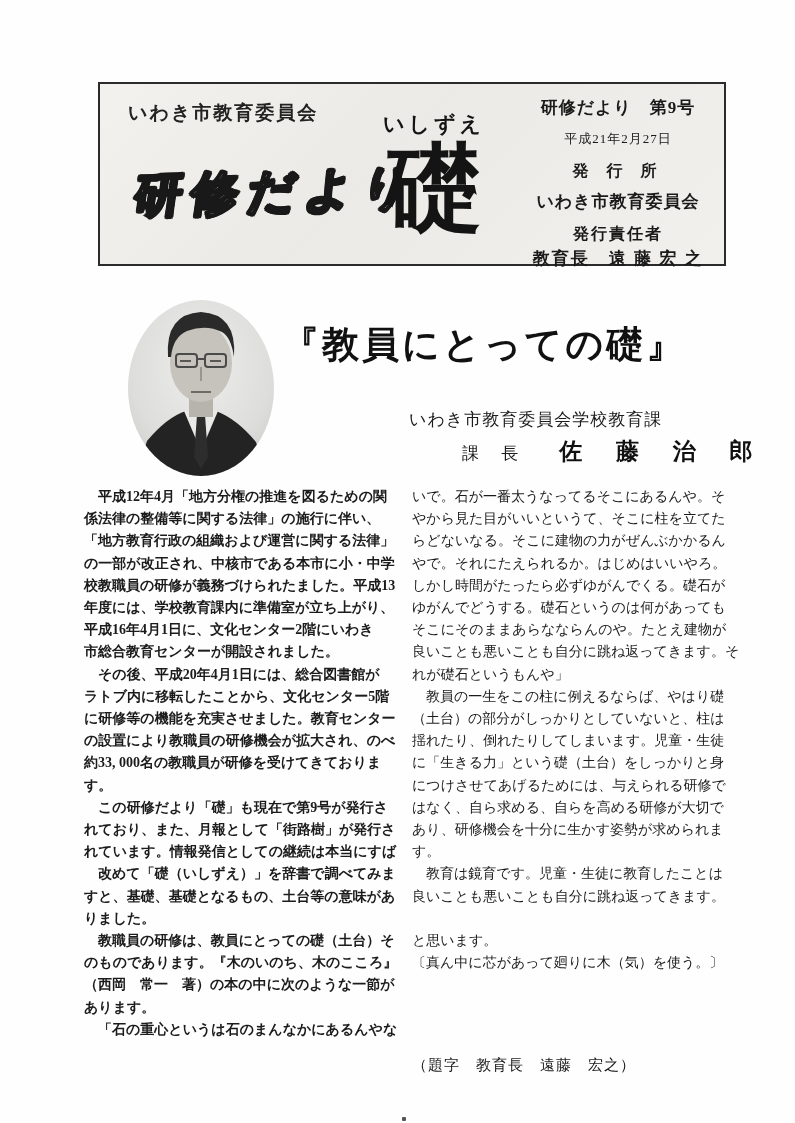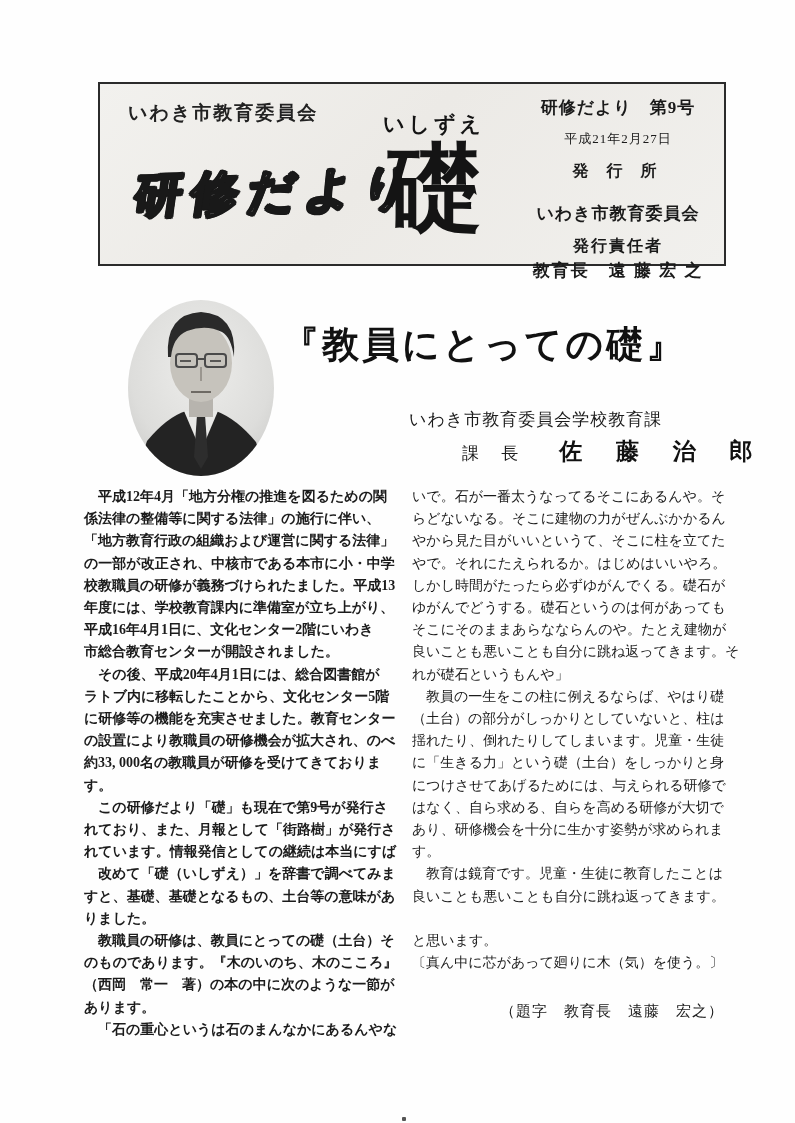--- a/index.html
+++ b/index.html
@@ -69,21 +69,21 @@
   }
   .header-right {
     position: absolute;
     right: 8px; top: 12px;
     width: 196px;
     text-align: center;
     color: #1a1a1a;
   }
   .hr-issue { font-size: 17px; font-weight: bold; letter-spacing: 1px; margin-bottom: 11px; white-space: nowrap; }
   .hr-date  { font-size: 13px; letter-spacing: 1px; margin-bottom: 13px; white-space: nowrap; }
-  .hr-publabel { font-size: 16px; font-weight: bold; letter-spacing: 7px; margin-bottom: 20px; text-align: center; }
+  .hr-publabel { font-size: 16px; font-weight: bold; letter-spacing: 7px; margin-bottom: 8px; text-align: center; }
   .hr-pubname  { font-size: 17px; font-weight: bold; letter-spacing: 1px; margin-bottom: 11px; white-space: nowrap; }
   .hr-resplabel { font-size: 16px; font-weight: bold; letter-spacing: 2px; margin-bottom: 2px; }
   .hr-respname  { font-size: 17px; font-weight: bold; letter-spacing: 2px; white-space: nowrap; }
 
   
   .portrait {
     position: absolute;
     left: 127px; top: 299px;
     width: 148px; height: 178px;
   }
@@ -131,23 +131,22 @@
   .col-left  { left: 84px; font-weight: bold;  }
   .col-right { left: 412px; }
   .text-line {
     font-size: 14px;
     line-height: 22.2px;
     white-space: pre;
     color: #1b1b1b;
   }
   .credit-line {
     position: absolute;
-    left: 412px; top: 1002px;
+    left: 412px; top: 1056px;
     width: 312px;
-    text-align: right;
     font-size: 15px;
     letter-spacing: 1px;
     color: #1b1b1b;
     white-space: nowrap;
   }
   .scan-speck {
     position: absolute;
     left: 402px; top: 1117px;
     width: 4px; height: 4px;
     background: #555;
@@ -235,22 +234,22 @@
       <div class="text-line">すと、基礎、基礎となるもの、土台等の意味があ</div>
       <div class="text-line">りました。</div>
       <div class="text-line">　教職員の研修は、教員にとっての礎（土台）そ</div>
       <div class="text-line">のものであります。『木のいのち、木のこころ』</div>
       <div class="text-line">（西岡　常一　著）の本の中に次のような一節が</div>
       <div class="text-line">あります。</div>
       <div class="text-line">　「石の重心というは石のまんなかにあるんやな</div>
     </div>
   <div class="col col-right">
       <div class="text-line">いで。石が一番太うなってるそこにあるんや。そ</div>
+      <div class="text-line">やから見た目がいいというて、そこに柱を立てた</div>
       <div class="text-line">らどないなる。そこに建物の力がぜんぶかかるん</div>
-      <div class="text-line">やから見た目がいいというて、そこに柱を立てた</div>
       <div class="text-line">やで。それにたえられるか。はじめはいいやろ。</div>
       <div class="text-line">しかし時間がたったら必ずゆがんでくる。礎石が</div>
       <div class="text-line">ゆがんでどうする。礎石というのは何があっても</div>
       <div class="text-line">そこにそのままあらなならんのや。たとえ建物が</div>
       <div class="text-line">良いことも悪いことも自分に跳ね返ってきます。そ</div>
       <div class="text-line">れが礎石というもんや」</div>
       <div class="text-line">　教員の一生をこの柱に例えるならば、やはり礎</div>
       <div class="text-line">（土台）の部分がしっかりとしていないと、柱は</div>
       <div class="text-line">揺れたり、倒れたりしてしまいます。児童・生徒</div>
       <div class="text-line">に「生きる力」という礎（土台）をしっかりと身</div>

